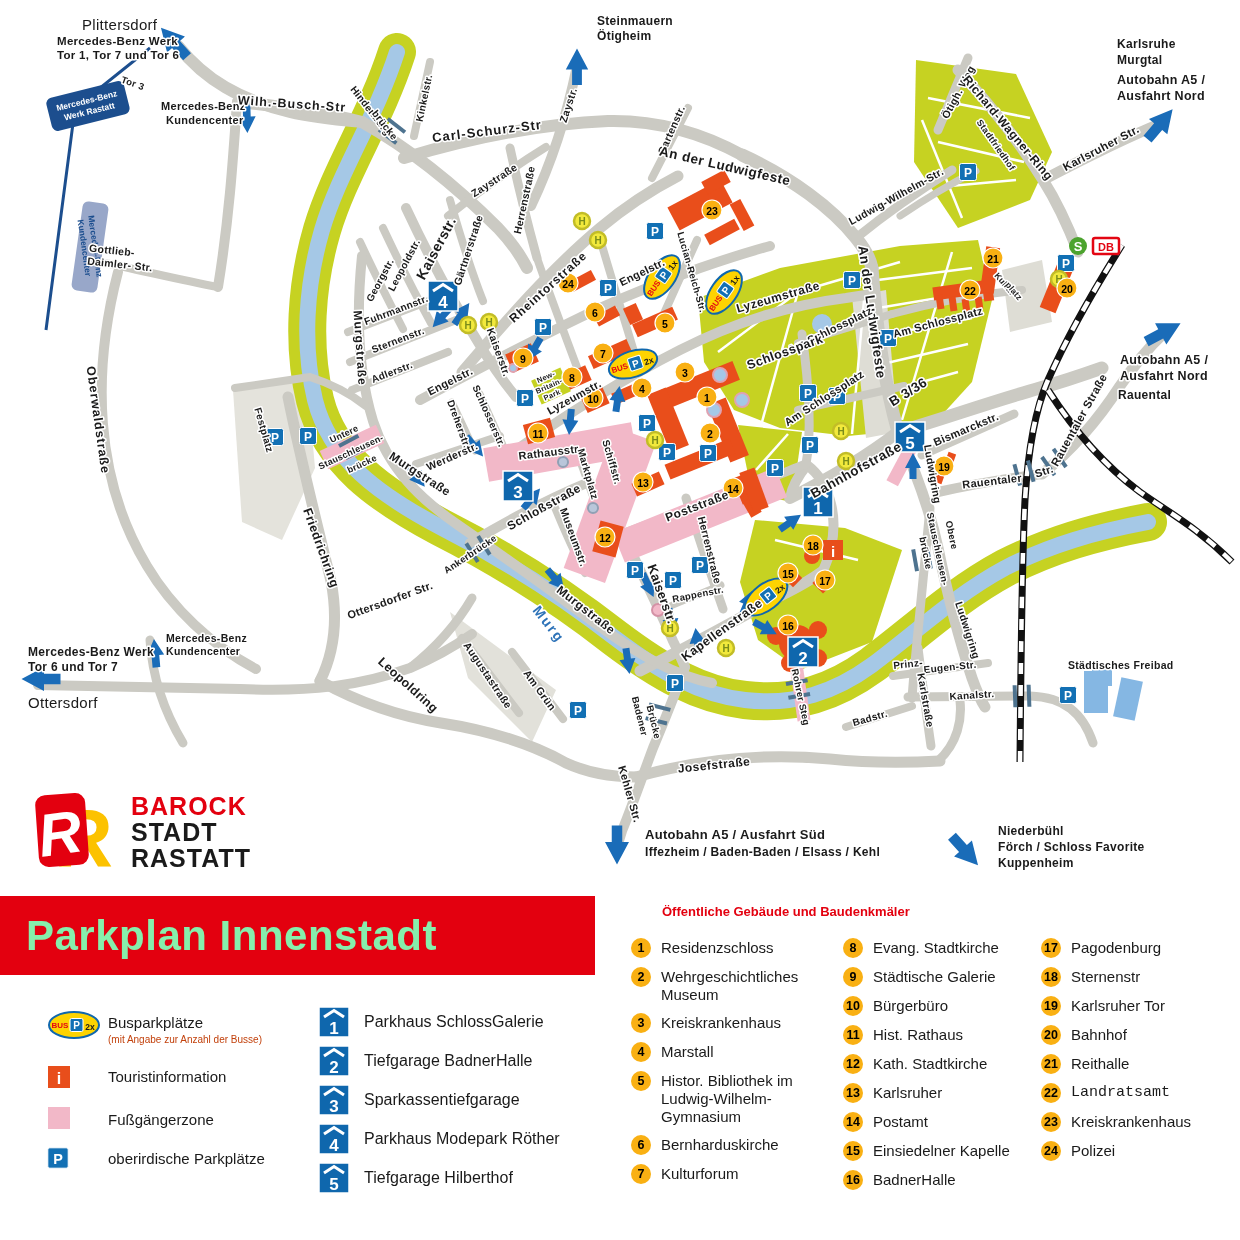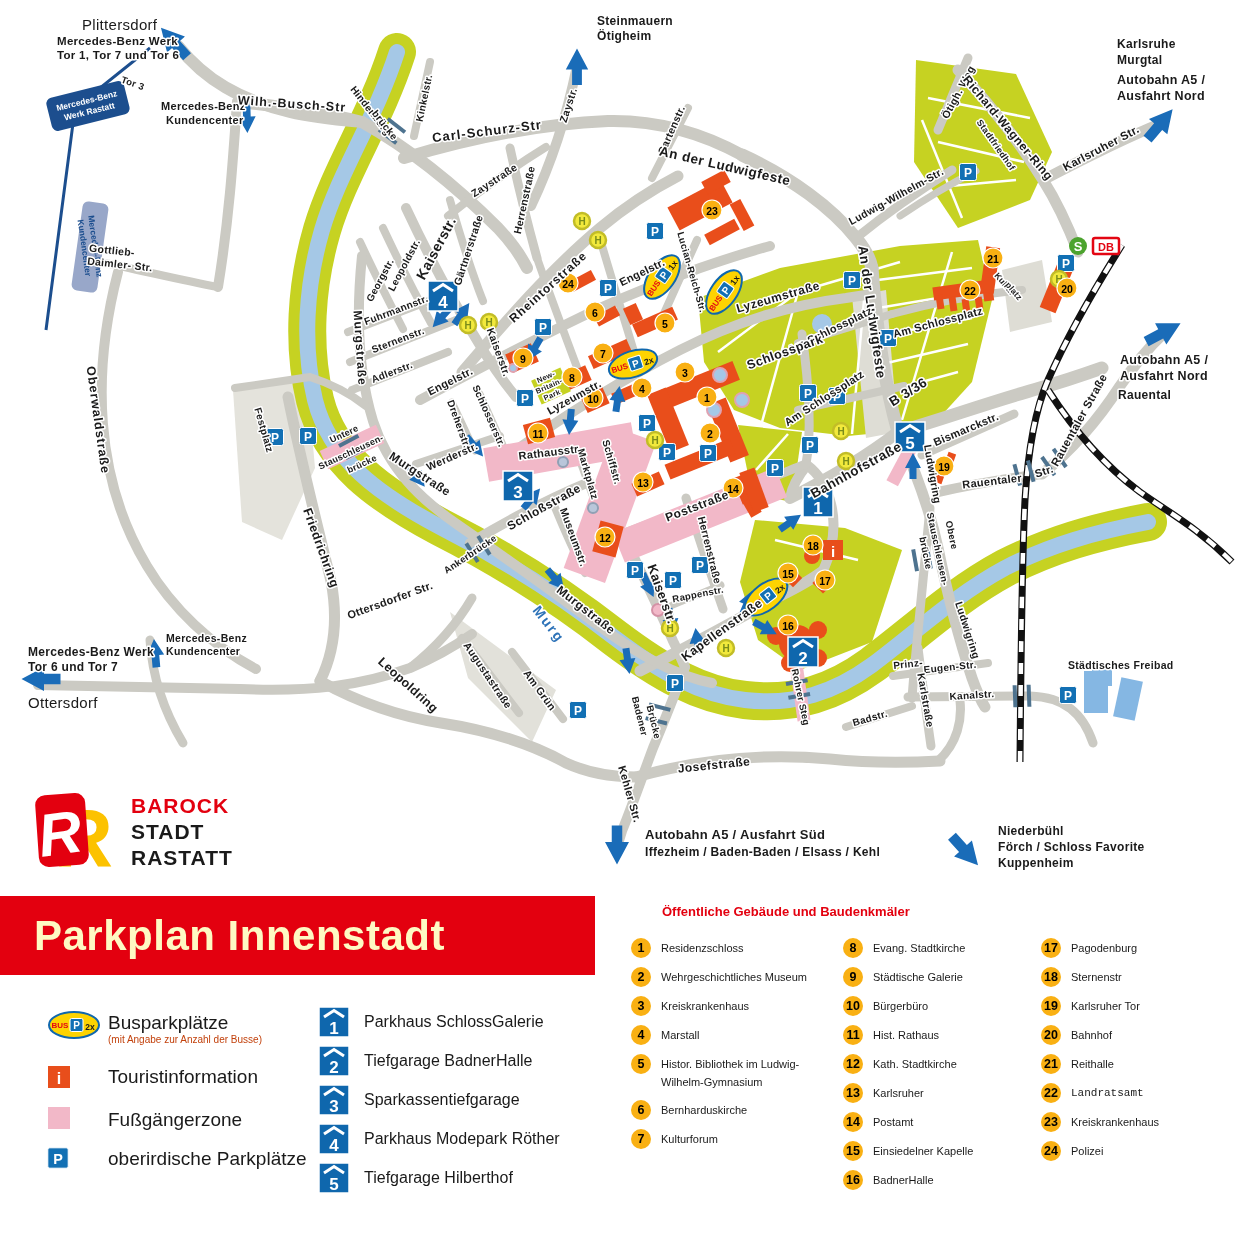--- a/index.html
+++ b/index.html
@@ -2,40 +2,40 @@
 <html><head>
 <meta charset="utf-8">
 <style>
   html,body{margin:0;padding:0}
   body{width:1240px;height:1240px;position:relative;background:#fff;
        font-family:"Liberation Sans",sans-serif;overflow:hidden;color:#1a1a1a}
   #map{position:absolute;top:0;left:0}
   svg text{font-family:"Liberation Sans",sans-serif}
   .map-label{paint-order:stroke;stroke:#fff;stroke-width:3px;stroke-linejoin:round}
   .banner{position:absolute;left:0;top:896px;width:595px;height:79px;background:#e3000f}
-  .banner h1{margin:0;color:#fef9c3;font-size:42px;font-weight:600;line-height:79px;padding-left:34px;letter-spacing:.5px}
+  .banner h1{margin:0;color:#86efac;font-size:42px;font-weight:600;line-height:79px;padding-left:26px;letter-spacing:.5px}
   .logo{position:absolute;left:35px;top:786px;display:flex;align-items:center}
-  .logo-words{margin-left:14px;font-weight:700;font-size:21px;line-height:26px;letter-spacing:1px}
+  .logo-words{margin-left:14px;font-weight:700;font-size:25px;line-height:26px;letter-spacing:1px}
   .logo-words .w1{color:#e3000f}
   .legend{position:absolute;left:46px;top:1010px;width:270px}
   .legend-row{display:flex;align-items:flex-start;margin-bottom:17px}
   .legend-icon{width:62px;flex:0 0 62px;display:flex;justify-content:flex-start}
-  .legend-label{font-size:19px;line-height:19px;padding-top:3px}
+  .legend-label{font-size:15px;line-height:19px;padding-top:3px}
   .legend-sub{font-size:10px;line-height:15px;color:#c2410c}
   .pinksq{width:22px;height:22px;background:#f2b8c8;margin-left:2px}
   .parkhaus{position:absolute;left:318px;top:1006px}
   .ph-row{display:flex;align-items:center;margin-bottom:7px}
   .ph-label{font-size:16px;margin-left:14px}
   .poi-heading{position:absolute;left:662px;top:904px;font-size:13px;font-weight:700;color:#e3000f}
   .poi-col{position:absolute;top:938px}
   .poi-item{display:flex;margin-bottom:9px}
   .badge{width:20px;height:20px;border-radius:50%;background:#f9b013;color:#000;
          font-weight:700;font-size:12.5px;display:flex;align-items:center;justify-content:center;
          flex:0 0 20px;margin-right:10px}
-  .poi-label{font-size:11px;line-height:18px;padding-top:1px}
+  .poi-label{font-size:15px;line-height:18px;padding-top:1px}
 </style>
 </head>
 <body>
 
 <svg id="map" width="1240" height="880" viewBox="0 0 1240 880">
     <polygon points="698,298 780,268 900,246 978,240 992,300 972,382 930,428 848,436 780,428 734,410 704,362" fill="#c6d222"></polygon>
     <polygon points="738,425 802,432 792,502 752,494" fill="#c6d222"></polygon>
     <polygon points="916,60 1016,74 1052,152 1030,200 958,228 914,162" fill="#c6d222"></polygon>
     <polygon points="755,520 845,528 902,550 872,642 800,670 758,640 740,582" fill="#c6d222"></polygon>
     <polygon points="233,390 307,378 315,468 282,540 242,522" fill="#e4e3dc"></polygon>

